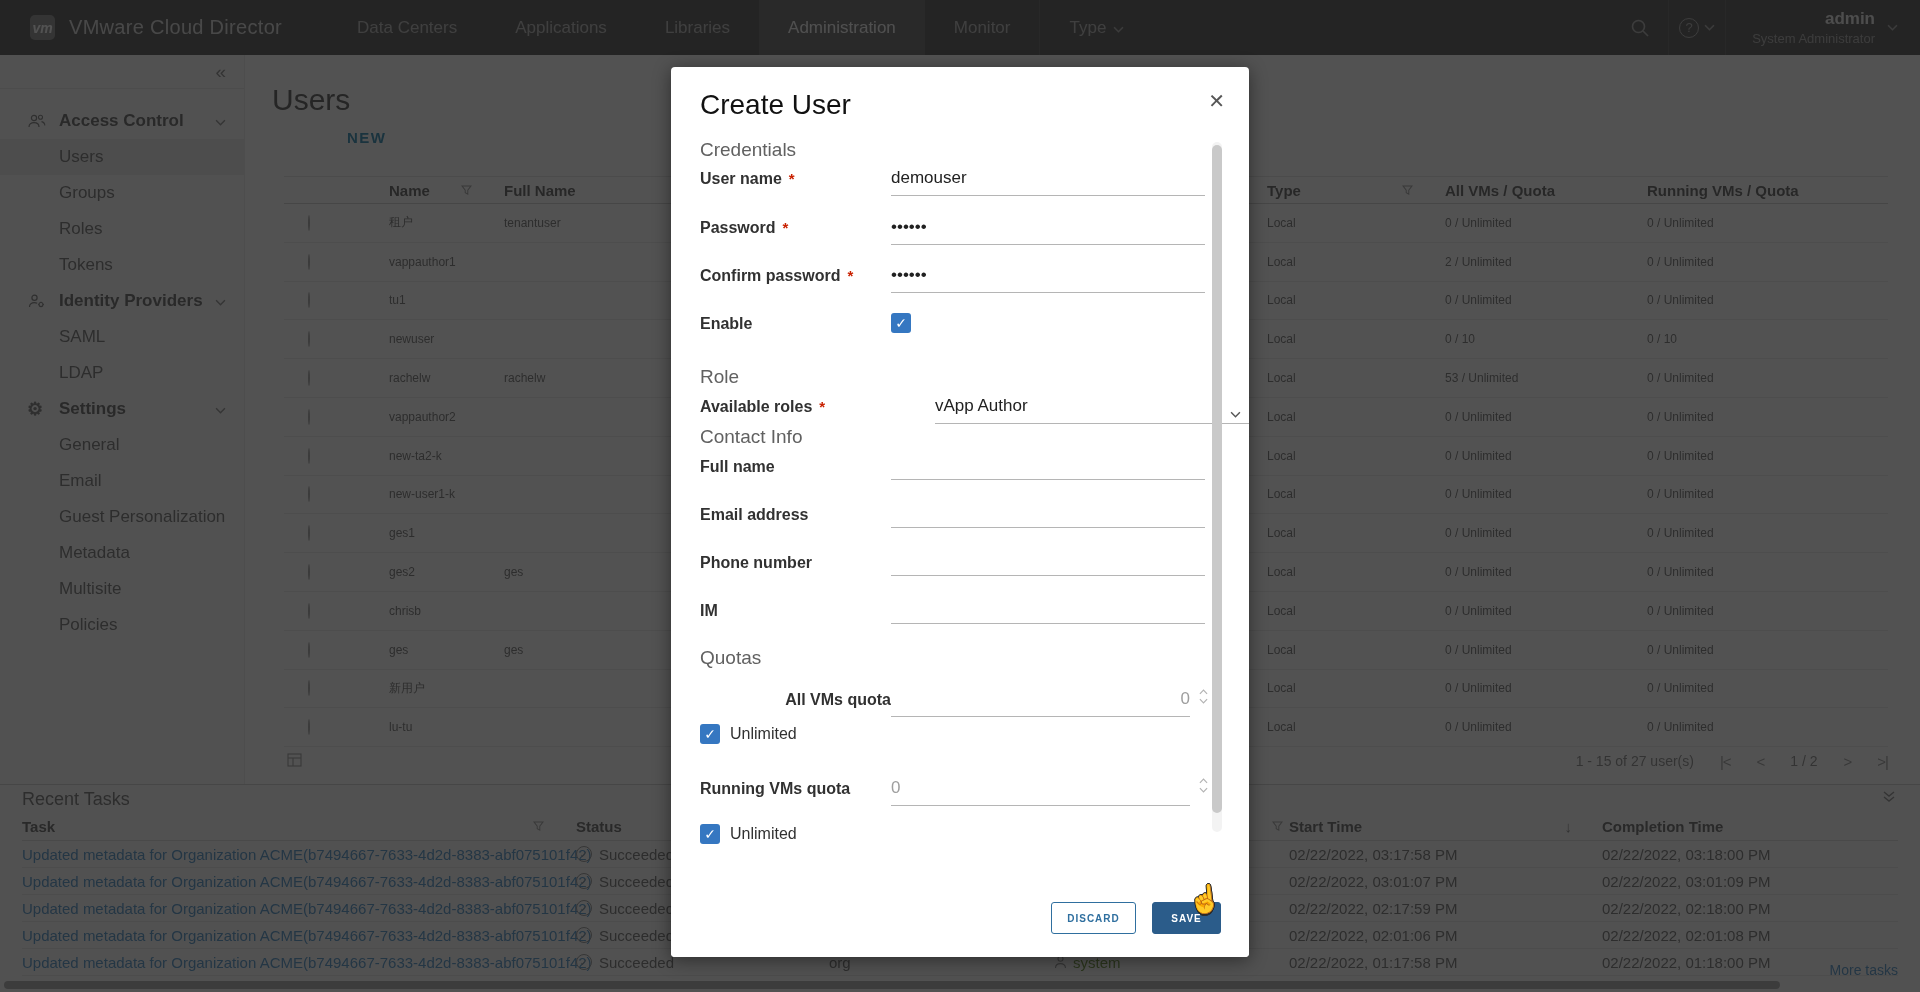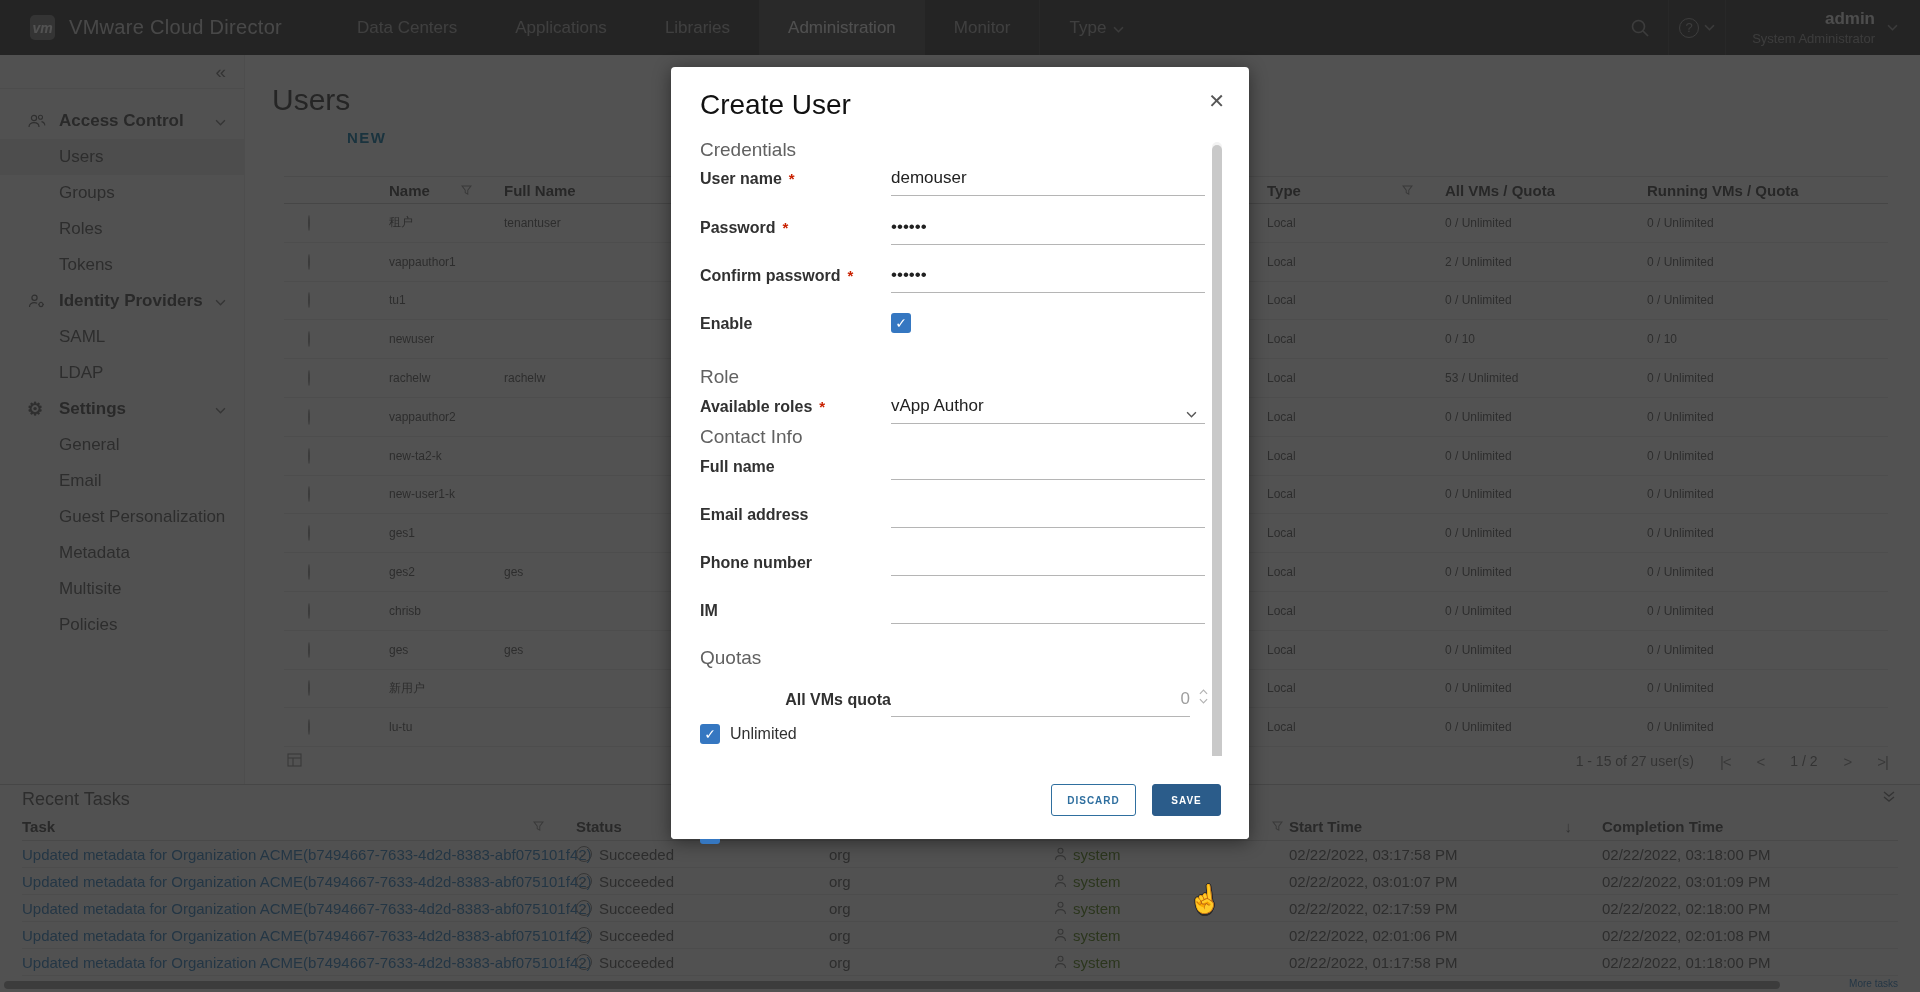--- a/index.html
+++ b/index.html
@@ -75,25 +75,25 @@
   .tg-head .hcell { display:flex; align-items:center; }
   .tg-body .tg-row { height:27px; border-bottom:1px solid #e3e3e3; font-size:15px; color:#565656; }
   .task-link { color:#2d7fc1; cursor:pointer; text-decoration:none; white-space:nowrap; overflow:hidden; }
   .status-cell { display:flex; align-items:center; gap:7px; }
   .ok-circle { width:16px; height:16px; border:1px solid #7c7c7c; border-radius:50%; color:#7c7c7c;
                font-size:10px; display:flex; align-items:center; justify-content:center; }
   .user-cell { display:flex; align-items:center; gap:6px; color:#4d7c0f; }
   .sort-arrow { margin-left:auto; margin-right:30px; color:#6f6f6f; font-size:15px; cursor:pointer; }
   .tasks-foot { position:absolute; left:0; right:0; bottom:0; height:20px; }
   .hscroll { position:absolute; left:4px; right:140px; bottom:3px; height:8px; background:#9b9b9b; border-radius:4px; cursor:pointer; }
-  .more-tasks { position:absolute; right:22px; bottom:3px; font-size:10px; color:#2d7fc1; cursor:pointer; }
+  .more-tasks { position:absolute; right:22px; bottom:14px; font-size:14px; color:#2d7fc1; cursor:pointer; }
 
   
   .overlay { position:absolute; inset:0; background:rgba(33,33,33,.78); z-index:50; }
-  .modal { position:absolute; left:671px; top:67px; width:578px; height:772px; background:#fff;
+  .modal { position:absolute; left:671px; top:67px; width:578px; height:890px; background:#fff;
            border-radius:4px; box-shadow:0 3px 18px rgba(0,0,0,.45); z-index:60; }
   .modal-title { position:absolute; left:29px; top:22px; font-size:28px; font-weight:300; color:#111; }
   .modal-close { position:absolute; right:24px; top:22px; font-size:20px; color:#565656; cursor:pointer; background:none; border:none; }
   .msec { position:absolute; left:29px; font-size:19px; font-weight:400; color:#616161; }
   .mrow { position:absolute; left:29px; display:flex; align-items:flex-start; }
   .mlabel { width:191px; font-size:16px; font-weight:bold; color:#313131; padding-top:2px; }
   .req { color:#c92100; margin-left:7px; font-size:15px; }
   .mctl { width:314px; border-bottom:1px solid #b5b5b5; padding-bottom:7px; font-size:17px; color:#212121;
           position:relative; min-height:24px; }
   .mctl.short { width:299px; }
@@ -526,21 +526,21 @@
     <div class="mctl">••••••</div>
   </div>
 
   <div class="mrow" style="top:246px;">
     <div class="mlabel">Enable</div>
     <span class="checkbox">✓</span>
   </div>
 
   <div class="msec" style="top:299px;">Role</div>
 
-  <div class="mrow" style="top:329px;">
+  <div class="mrow" style="top:329px;gap:44px;">
     <div class="mlabel"><span>Available roles</span><span class="req">*</span></div>
     <div class="mctl"><span>vApp Author</span>
       <span class="sel-caret"><svg class="caret" viewBox="0 0 10 6">
             <polyline points="1,1 5,5 9,1" fill="none" stroke="currentColor" stroke-width="1.3"></polyline>
           </svg></span></div>
   </div>
 
   <div class="msec" style="top:359px;">Contact Info</div>
 
   <div class="mrow" style="top:389px;">

